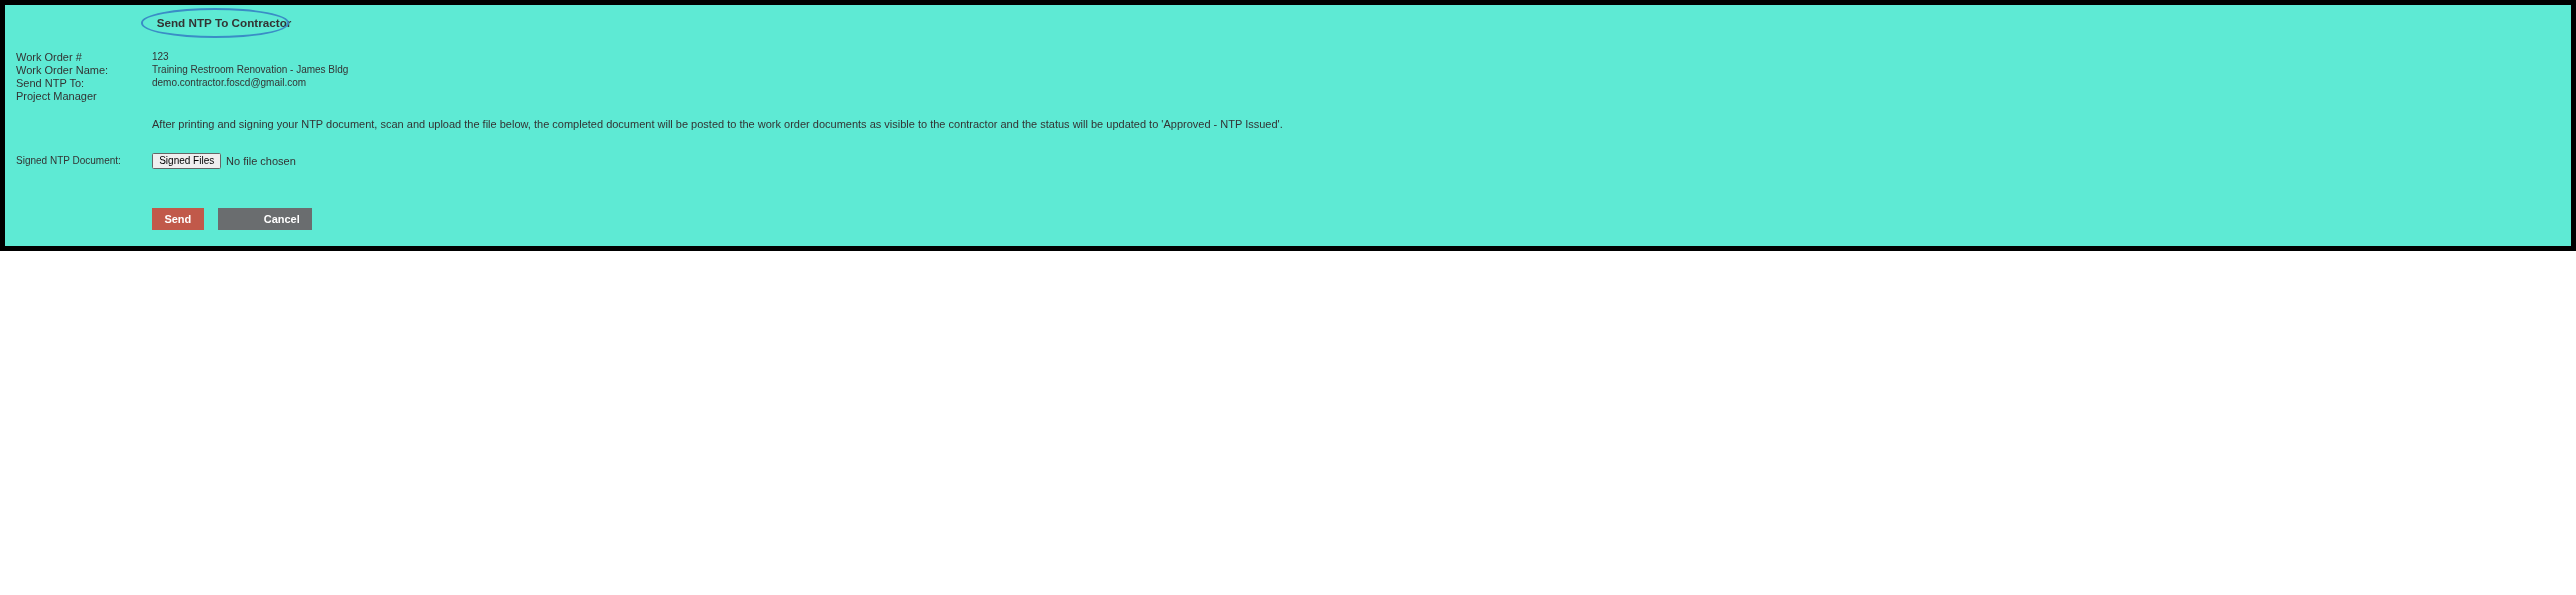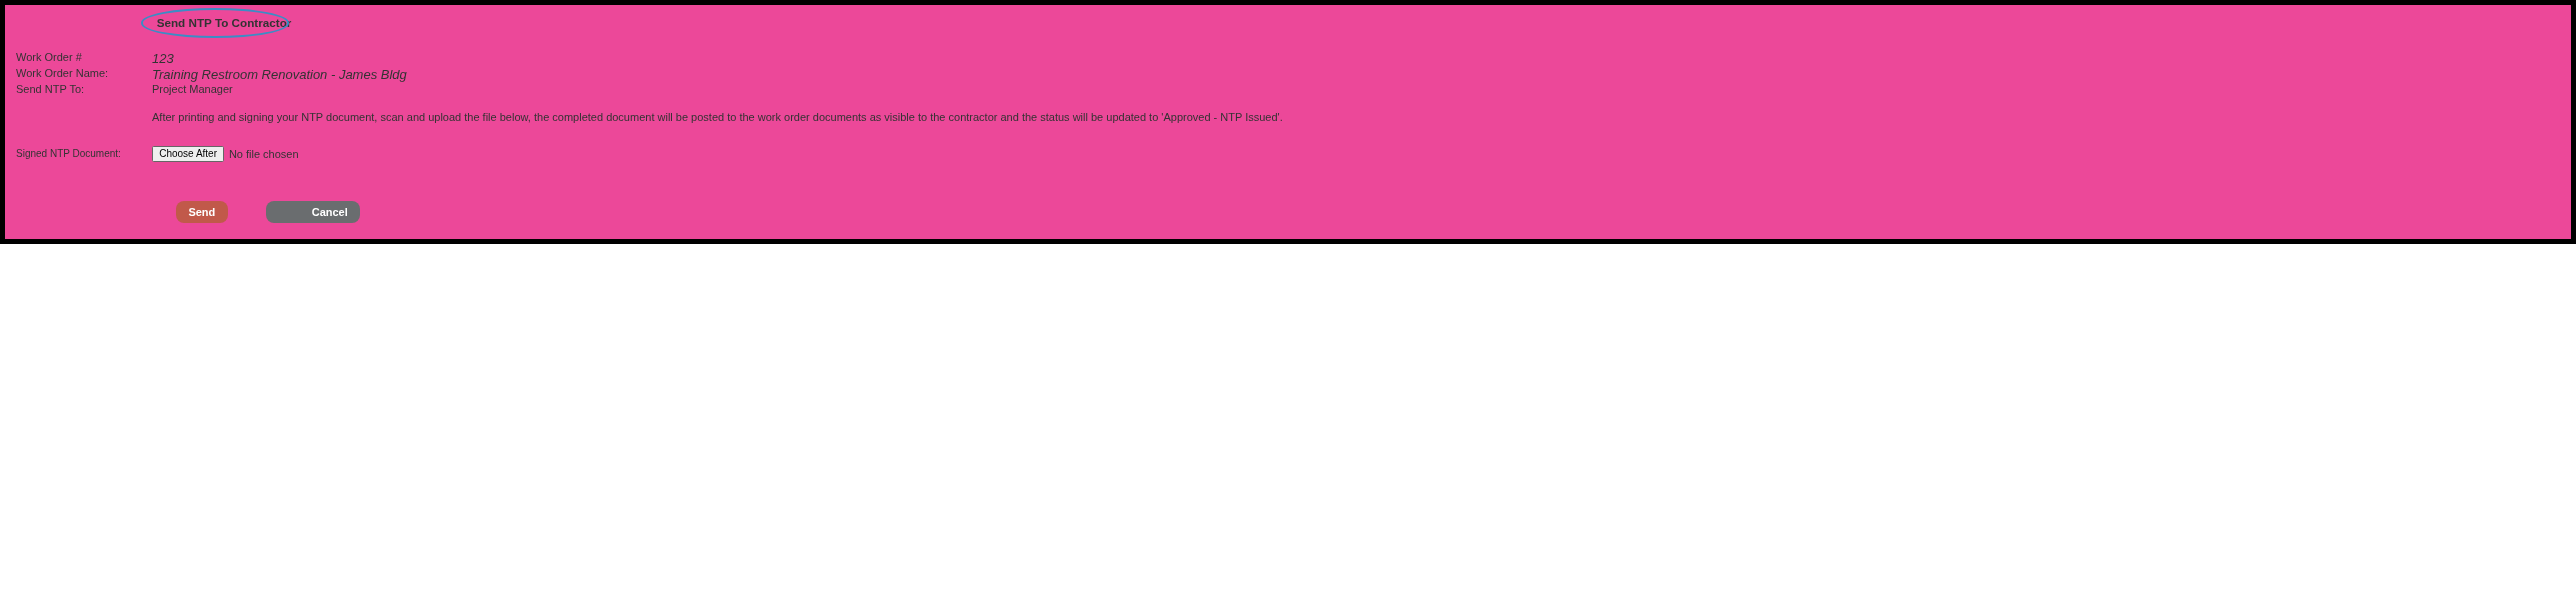--- a/index.html
+++ b/index.html
@@ -13,21 +13,21 @@
       color: #333;
       background: #fff;
     }
     .outer-frame {
       border: 4.7px solid #000;
       margin: 0;
       padding: 0;
     }
     .inner-frame {
       border: 0.8px solid #000;
-      background: #ec4899;
+      background: #5eead4;
       padding: 11px 11px 15.5px 11px;
       position: relative;
     }
     .header-area {
       margin-left: 136px;
       margin-bottom: 22px;
       position: relative;
     }
     .title-wrap {
       display: inline-block;
@@ -54,22 +54,21 @@
       grid-template-columns: 136px auto;
       row-gap: 1px;
       margin-bottom: 14px;
     }
     .field-label {
       color: #333;
       font-size: 11px;
     }
     .field-value {
       color: #333;
-      font-size: 13px;
-      font-style: italic;
+      font-size: 10px;
     }
     .instructions {
       margin-left: 136px;
       margin-top: 15.5px;
       margin-bottom: 23px;
       font-size: 11px;
       color: #333;
     }
     .upload-row {
       display: flex;
@@ -100,28 +99,27 @@
       color: #333;
       text-align: right;
     }
     .button-row {
       margin-left: 136px;
       display: flex;
       gap: 14px;
     }
     .btn {
       border: none;
-      border-radius: 8px;
+      border-radius: 0;
       padding: 5.4px 12.4px;
       font-size: 11px;
       font-weight: bold;
       color: #fff;
       cursor: pointer;
       font-family: Arial, Helvetica, sans-serif;
-      margin-left: 24px;
     }
     .btn-send {
       background: #c1594a;
     }
     .btn-cancel {
       background: #6a6d6f;
       padding-left: 46px;
     }
   </style>
 </head>
@@ -138,30 +136,31 @@
     </div>
 
     <div class="field-grid">
       <div class="field-label">Work Order #</div>
       <div class="field-value">123</div>
 
       <div class="field-label">Work Order Name:</div>
       <div class="field-value">Training Restroom Renovation - James Bldg</div>
 
       <div class="field-label">Send NTP To:</div>
+      <div class="field-value">demo.contractor.foscd@gmail.com</div>
 
       <div class="field-label">Project Manager</div>
     </div>
 
     <div class="instructions">After printing and signing your NTP document, scan and upload the file below, the completed document will be posted to the work order documents as visible to the contractor and the status will be updated to 'Approved - NTP Issued'.</div>
 
     <div class="upload-row">
       <div class="upload-label">Signed NTP Document:</div>
       <div class="upload-control">
-        <button class="file-btn">Choose After</button>
+        <button class="file-btn">Signed Files</button>
         <span class="file-status">No file chosen</span>
       </div>
     </div>
 
     <div class="button-row">
       <button class="btn btn-send">Send</button>
       <button class="btn btn-cancel">Cancel</button>
     </div>
 
   </div>

